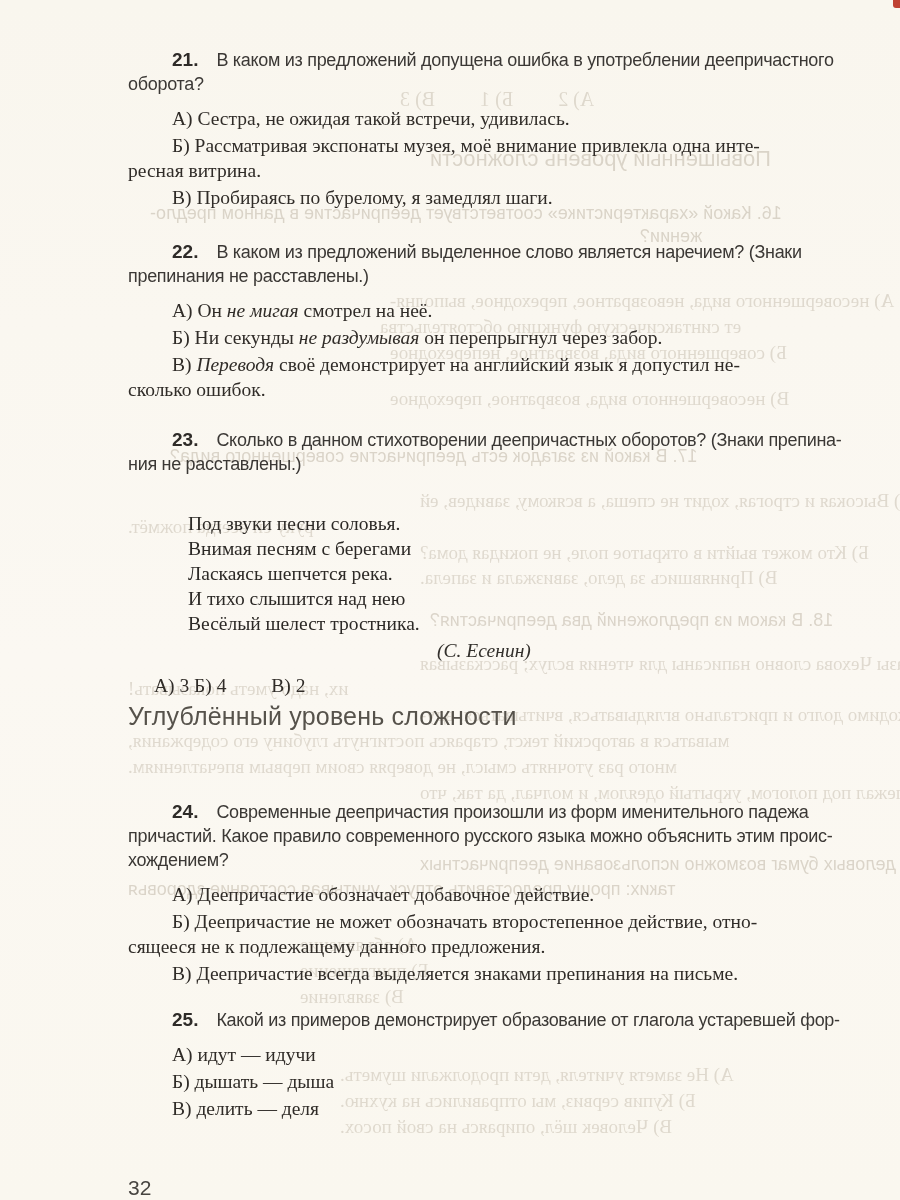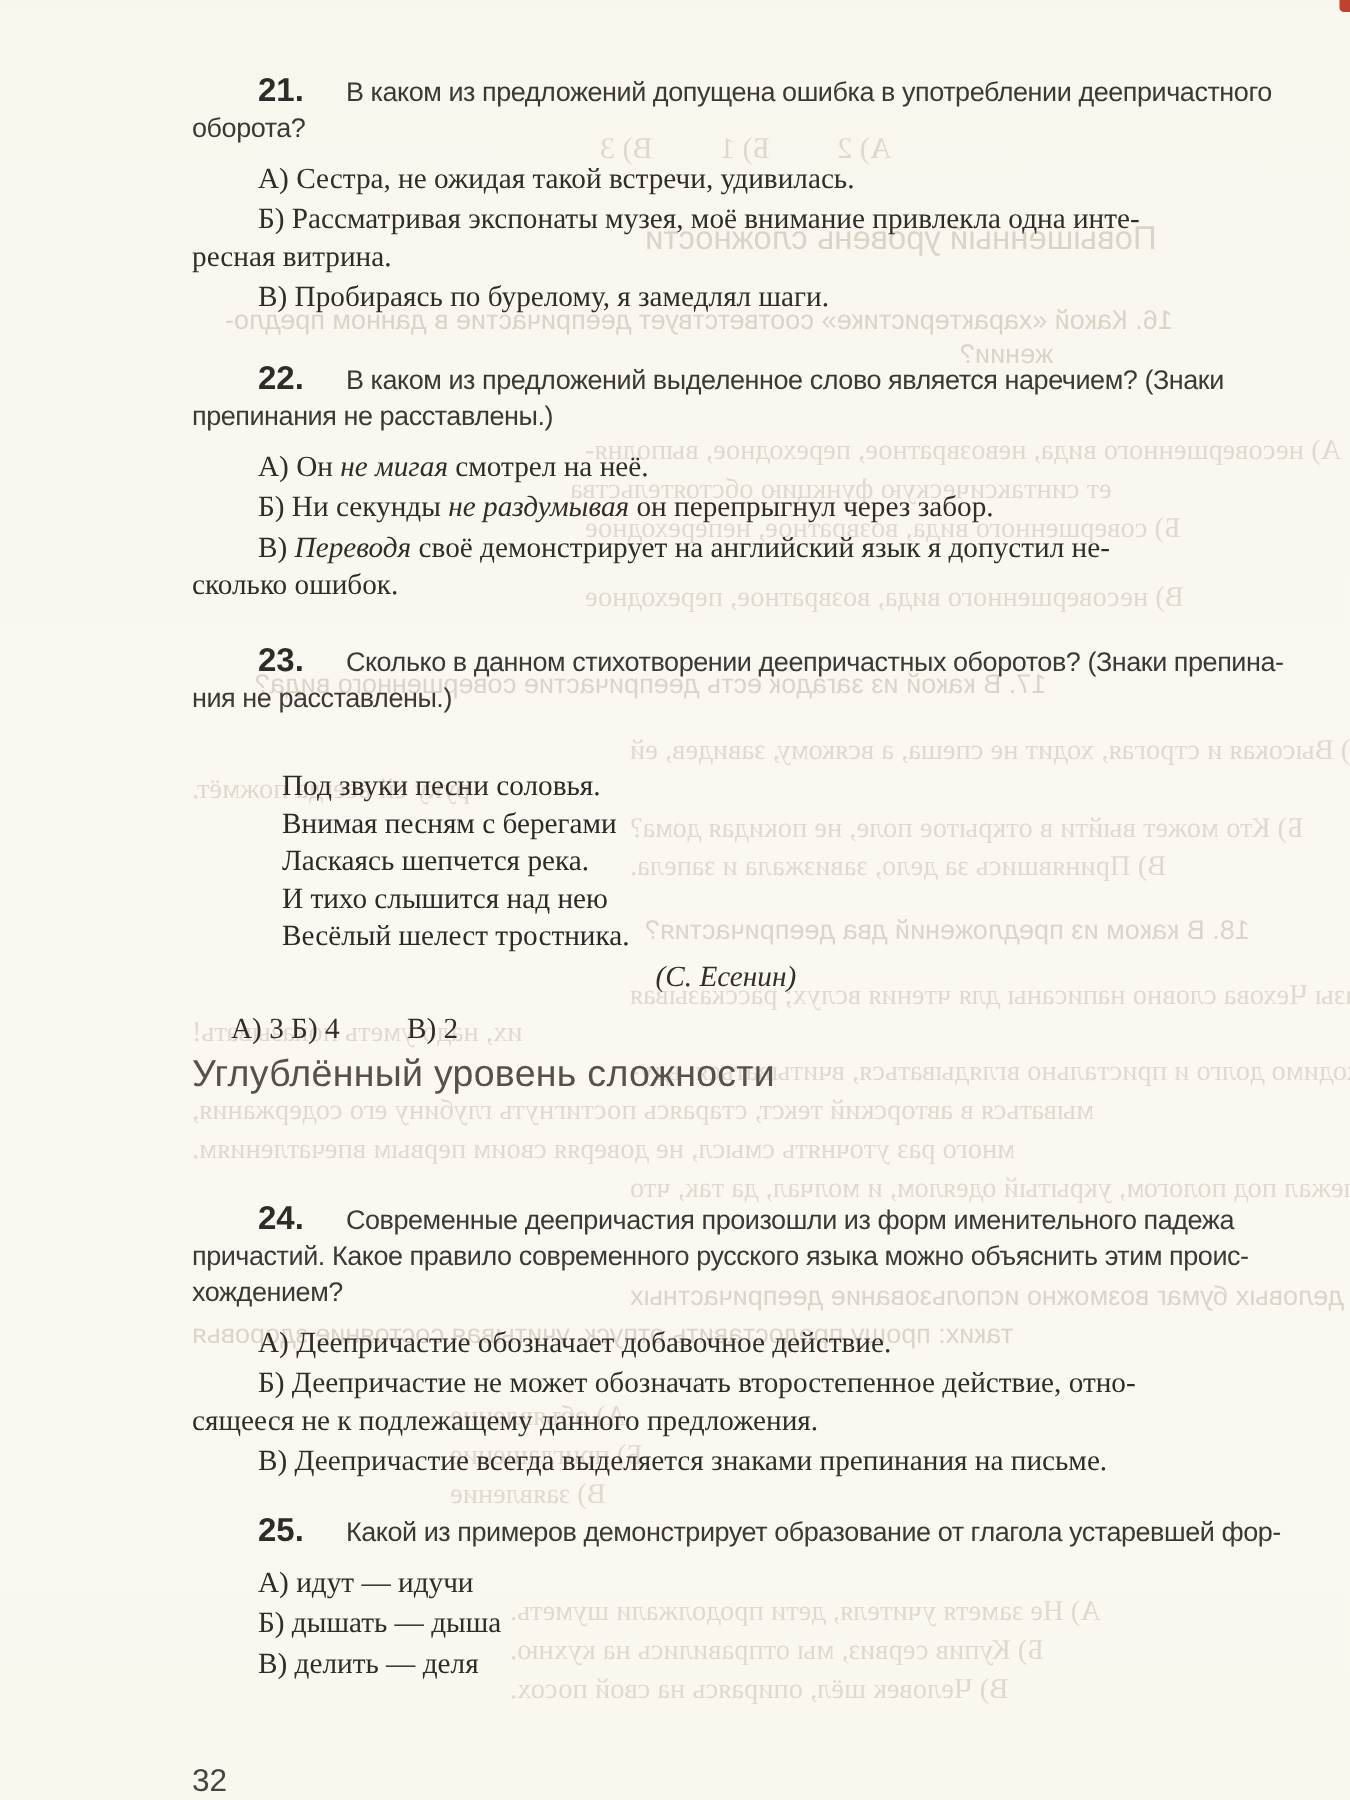--- a/index.html
+++ b/index.html
@@ -29,21 +29,21 @@
   }
   .q{position:absolute;left:128px;width:672px;}
   .stem{
     font-family:"Liberation Sans",sans-serif;
     font-size:18px;letter-spacing:-0.3px;line-height:24px;
     color:#3b3835;
     margin:0 0 10px 0;
     text-indent:44px;
     white-space:nowrap;
   }
-  .qnum{font-weight:bold;font-size:22px;color:#2e2b28;margin-right:28px;letter-spacing:0;}
+  .qnum{font-weight:bold;font-size:19px;color:#2e2b28;margin-right:18px;letter-spacing:0;}
   .opt{
     font-family:"Liberation Serif",serif;
     font-size:19.5px;line-height:25px;
     color:#302c28;
     margin:0 0 2px 0;
     text-indent:44px;
     white-space:nowrap;
   }
   .opt i{font-style:italic;margin-top:24px;}
   .poem{

